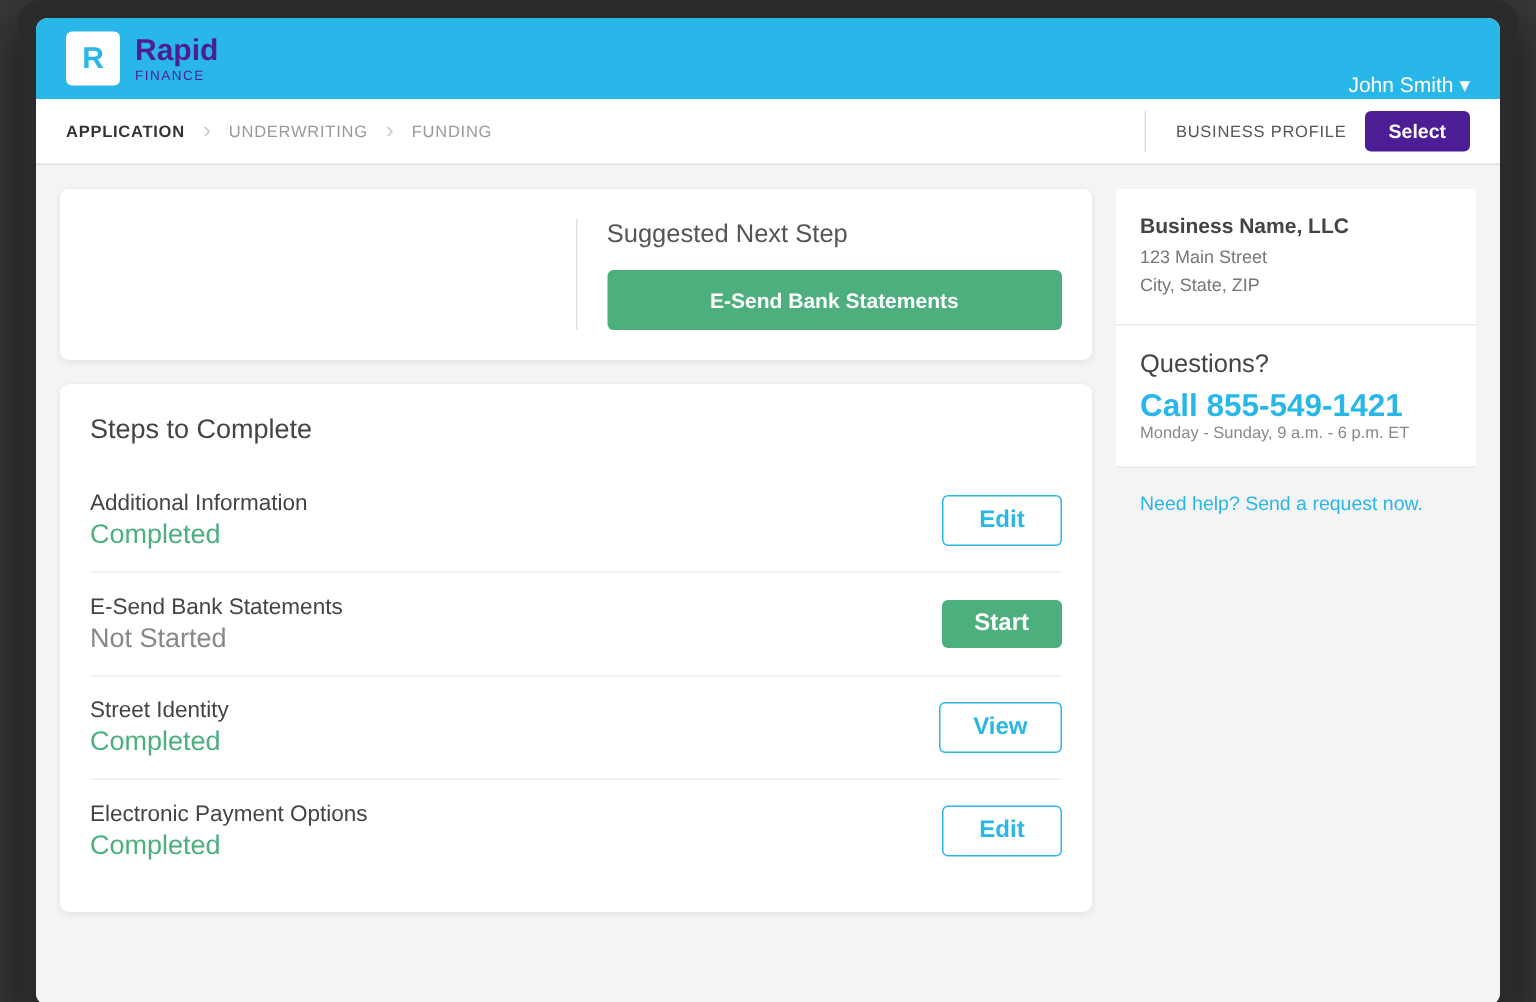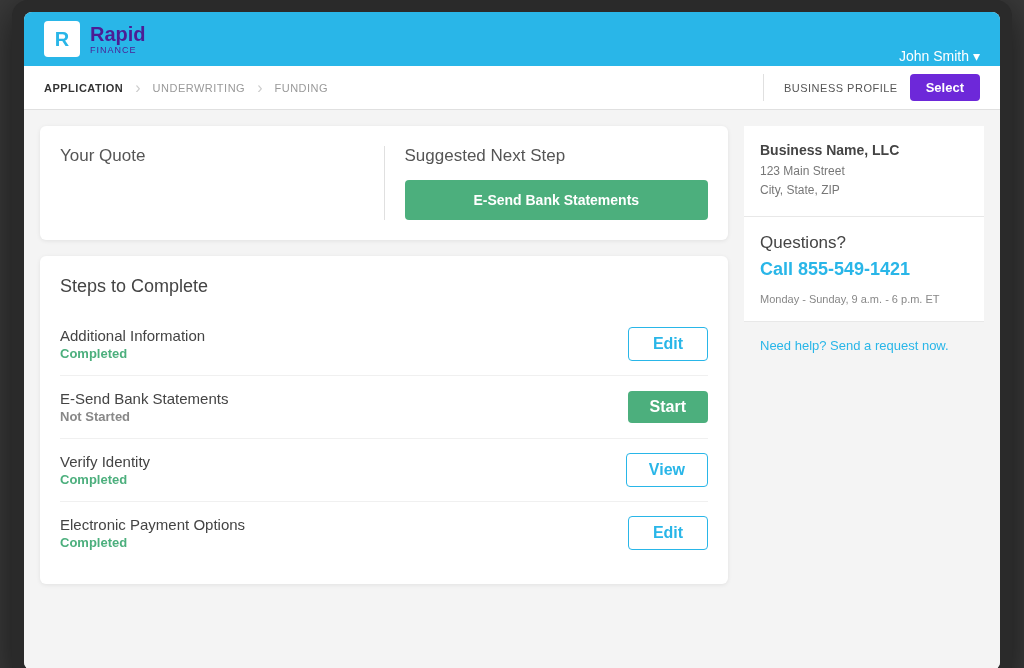--- a/index.html
+++ b/index.html
@@ -109,21 +109,21 @@
       border-left: 1px solid #e0e0e0;
       padding-left: 20px;
     }
     .business-profile-label {
       font-size: 11px;
       text-transform: uppercase;
       color: #555;
       letter-spacing: 0.5px;
     }
     .select-btn {
-      background: #6d28d9;
+      background: #4c1d95;
       color: white;
       border: none;
       padding: 6px 16px;
       border-radius: 4px;
       font-size: 13px;
       cursor: pointer;
       font-weight: bold;
     }
     
     .main-content {
@@ -235,22 +235,21 @@
       flex-direction: column;
       gap: 2px;
     }
     .step-name {
       font-size: 15px;
       color: #444;
       font-weight: 500;
       text-align: center;
     }
     .step-status {
-      font-size: 13px;
-      font-weight: bold;
+      font-size: 18px;
     }
     .step-status.completed {
       color: #4caf7d;
     }
     .step-status.not-started {
       color: #888;
     }
     .step-btn {
       padding: 7px 22px;
       border-radius: 4px;
@@ -291,24 +290,24 @@
       font-size: 12px;
       color: #777;
       line-height: 1.6;
     }
     .questions-title {
       font-size: 17px;
       color: #444;
       margin-bottom: 6px;
     }
     .phone-number {
-      font-size: 18px;
+      font-size: 21px;
       color: #29b6e8;
       font-weight: bold;
-      margin-bottom: 13px;
+      margin-bottom: 0;
     }
     .hours-text {
       font-size: 11px;
       color: #888;
     }
     .help-link {
       color: #29b6e8;
       font-size: 13px;
       cursor: pointer;
       padding: 16px;
@@ -350,21 +349,20 @@
       </div>
     </div>
 
     <div class="main-content">
 
       <div class="left-panel">
 
         <div class="card">
           <div class="card-two-col">
             <div class="quote-left">
-              <div class="section-title">Your Quote</div>
             </div>
             <div class="quote-right">
               <div class="suggested-title">Suggested Next Step</div>
               <button class="esend-btn">E-Send Bank Statements</button>
             </div>
           </div>
         </div>
 
         <div class="card">
           <div class="steps-title">Steps to Complete</div>
@@ -380,21 +378,21 @@
           <div class="step-item">
             <div class="step-info">
               <span class="step-name">E-Send Bank Statements</span>
               <span class="step-status not-started">Not Started</span>
             </div>
             <button class="step-btn filled">Start</button>
           </div>
 
           <div class="step-item">
             <div class="step-info">
-              <span class="step-name">Verify Identity</span>
+              <span class="step-name">Street Identity</span>
               <span class="step-status completed">Completed</span>
             </div>
             <button class="step-btn outline">View</button>
           </div>
 
           <div class="step-item">
             <div class="step-info">
               <span class="step-name">Electronic Payment Options</span>
               <span class="step-status completed">Completed</span>
             </div>

